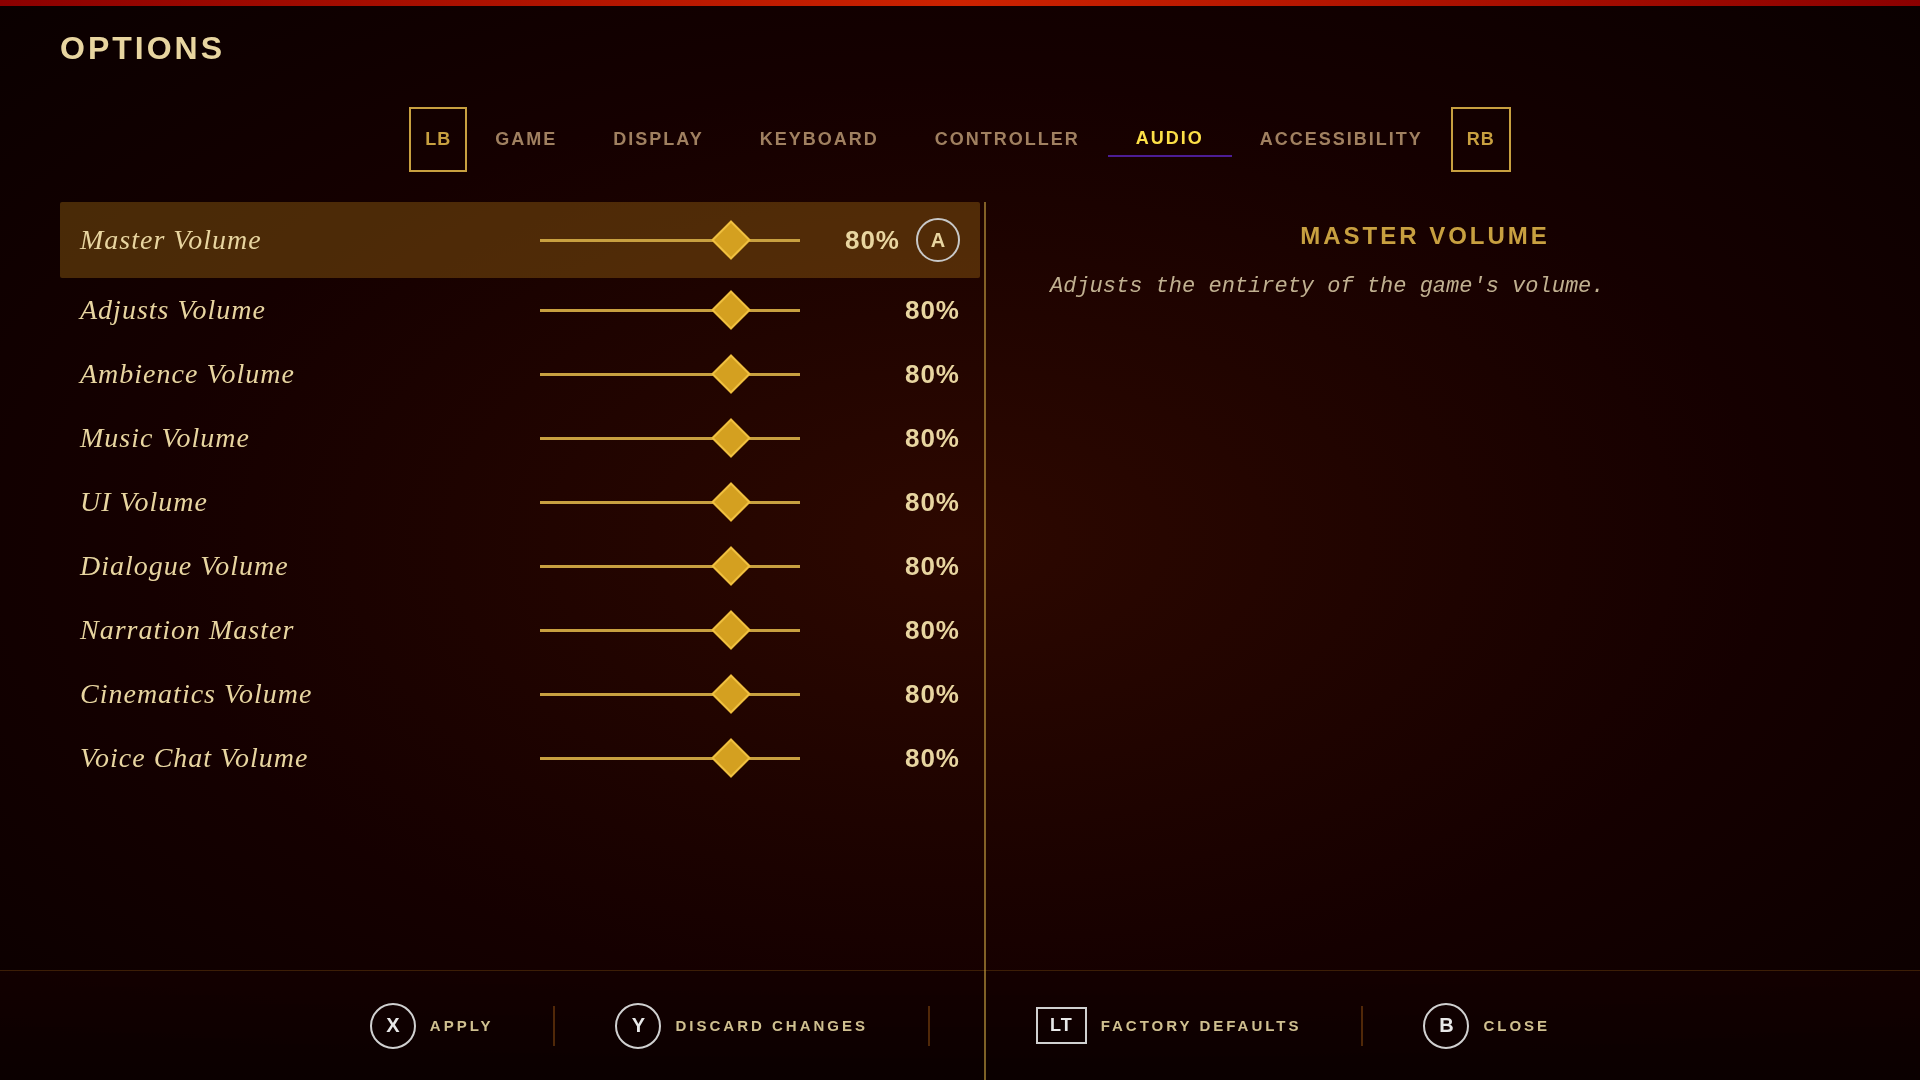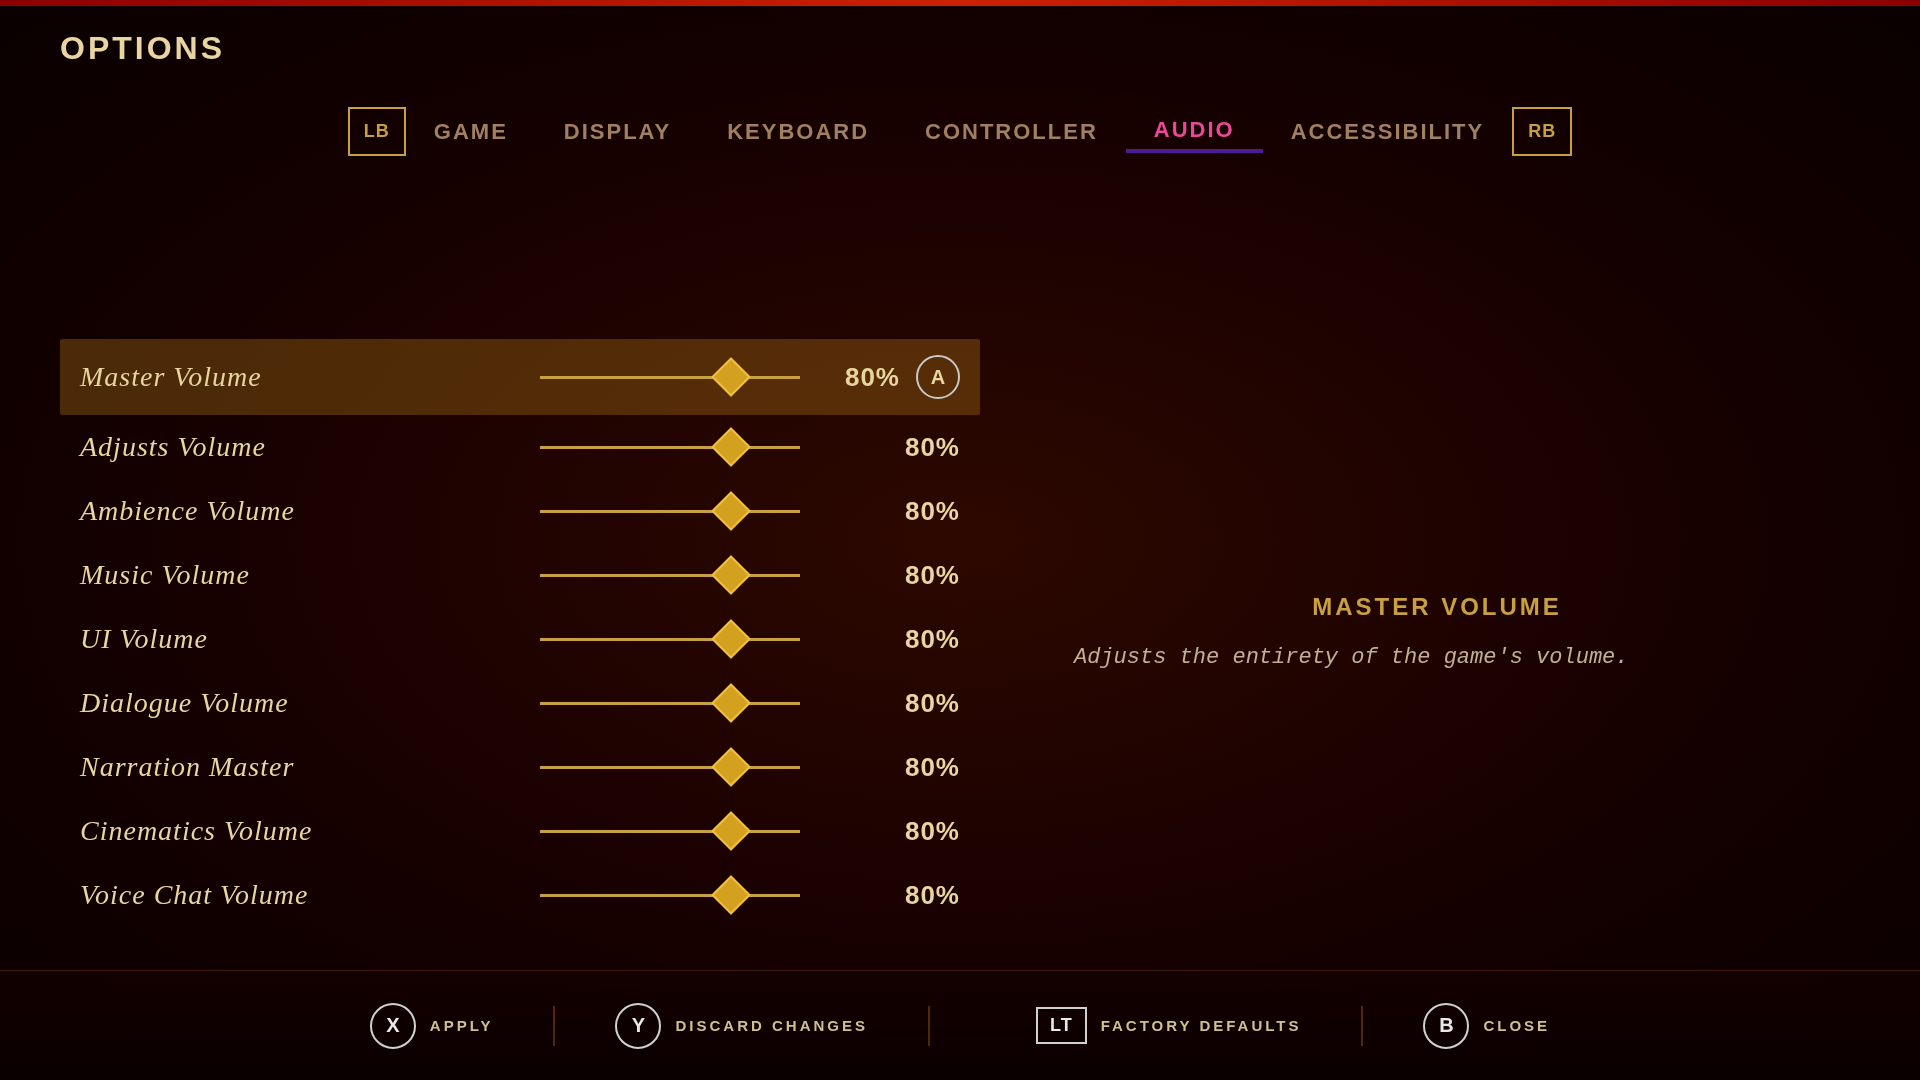--- a/index.html
+++ b/index.html
@@ -59,49 +59,48 @@
       margin-bottom: 30px;
       justify-content: center;
     }
 
     .tab-bumper {
       border: 2px solid #c8a040;
       color: #c8a040;
       font-size: 18px;
       font-weight: bold;
       letter-spacing: 1px;
-      padding: 12px 14px;
+      padding: 20px 14px;
       background: transparent;
       cursor: pointer;
     }
 
     .tab-item {
       color: #a08060;
-      font-size: 22px;
+      font-size: 18px;
       font-weight: bold;
       letter-spacing: 2px;
       text-transform: uppercase;
       padding: 6px 28px;
       cursor: pointer;
       background: transparent;
       border: none;
       position: relative;
     }
 
     .tab-item.active {
-      color: #ec4899;
-      border-bottom: 4px solid #4c1d95;
+      color: #fde047;
+      border-bottom: 2px solid #4c1d95;
     }
 
     
     .content-area {
       display: flex;
       flex: 1;
-      gap: 16px;
-      align-items: center;
+      gap: 4px;
     }
 
     
     .settings-list {
       flex: 0 0 920px;
       display: flex;
       flex-direction: column;
       gap: 0;
     }
 

